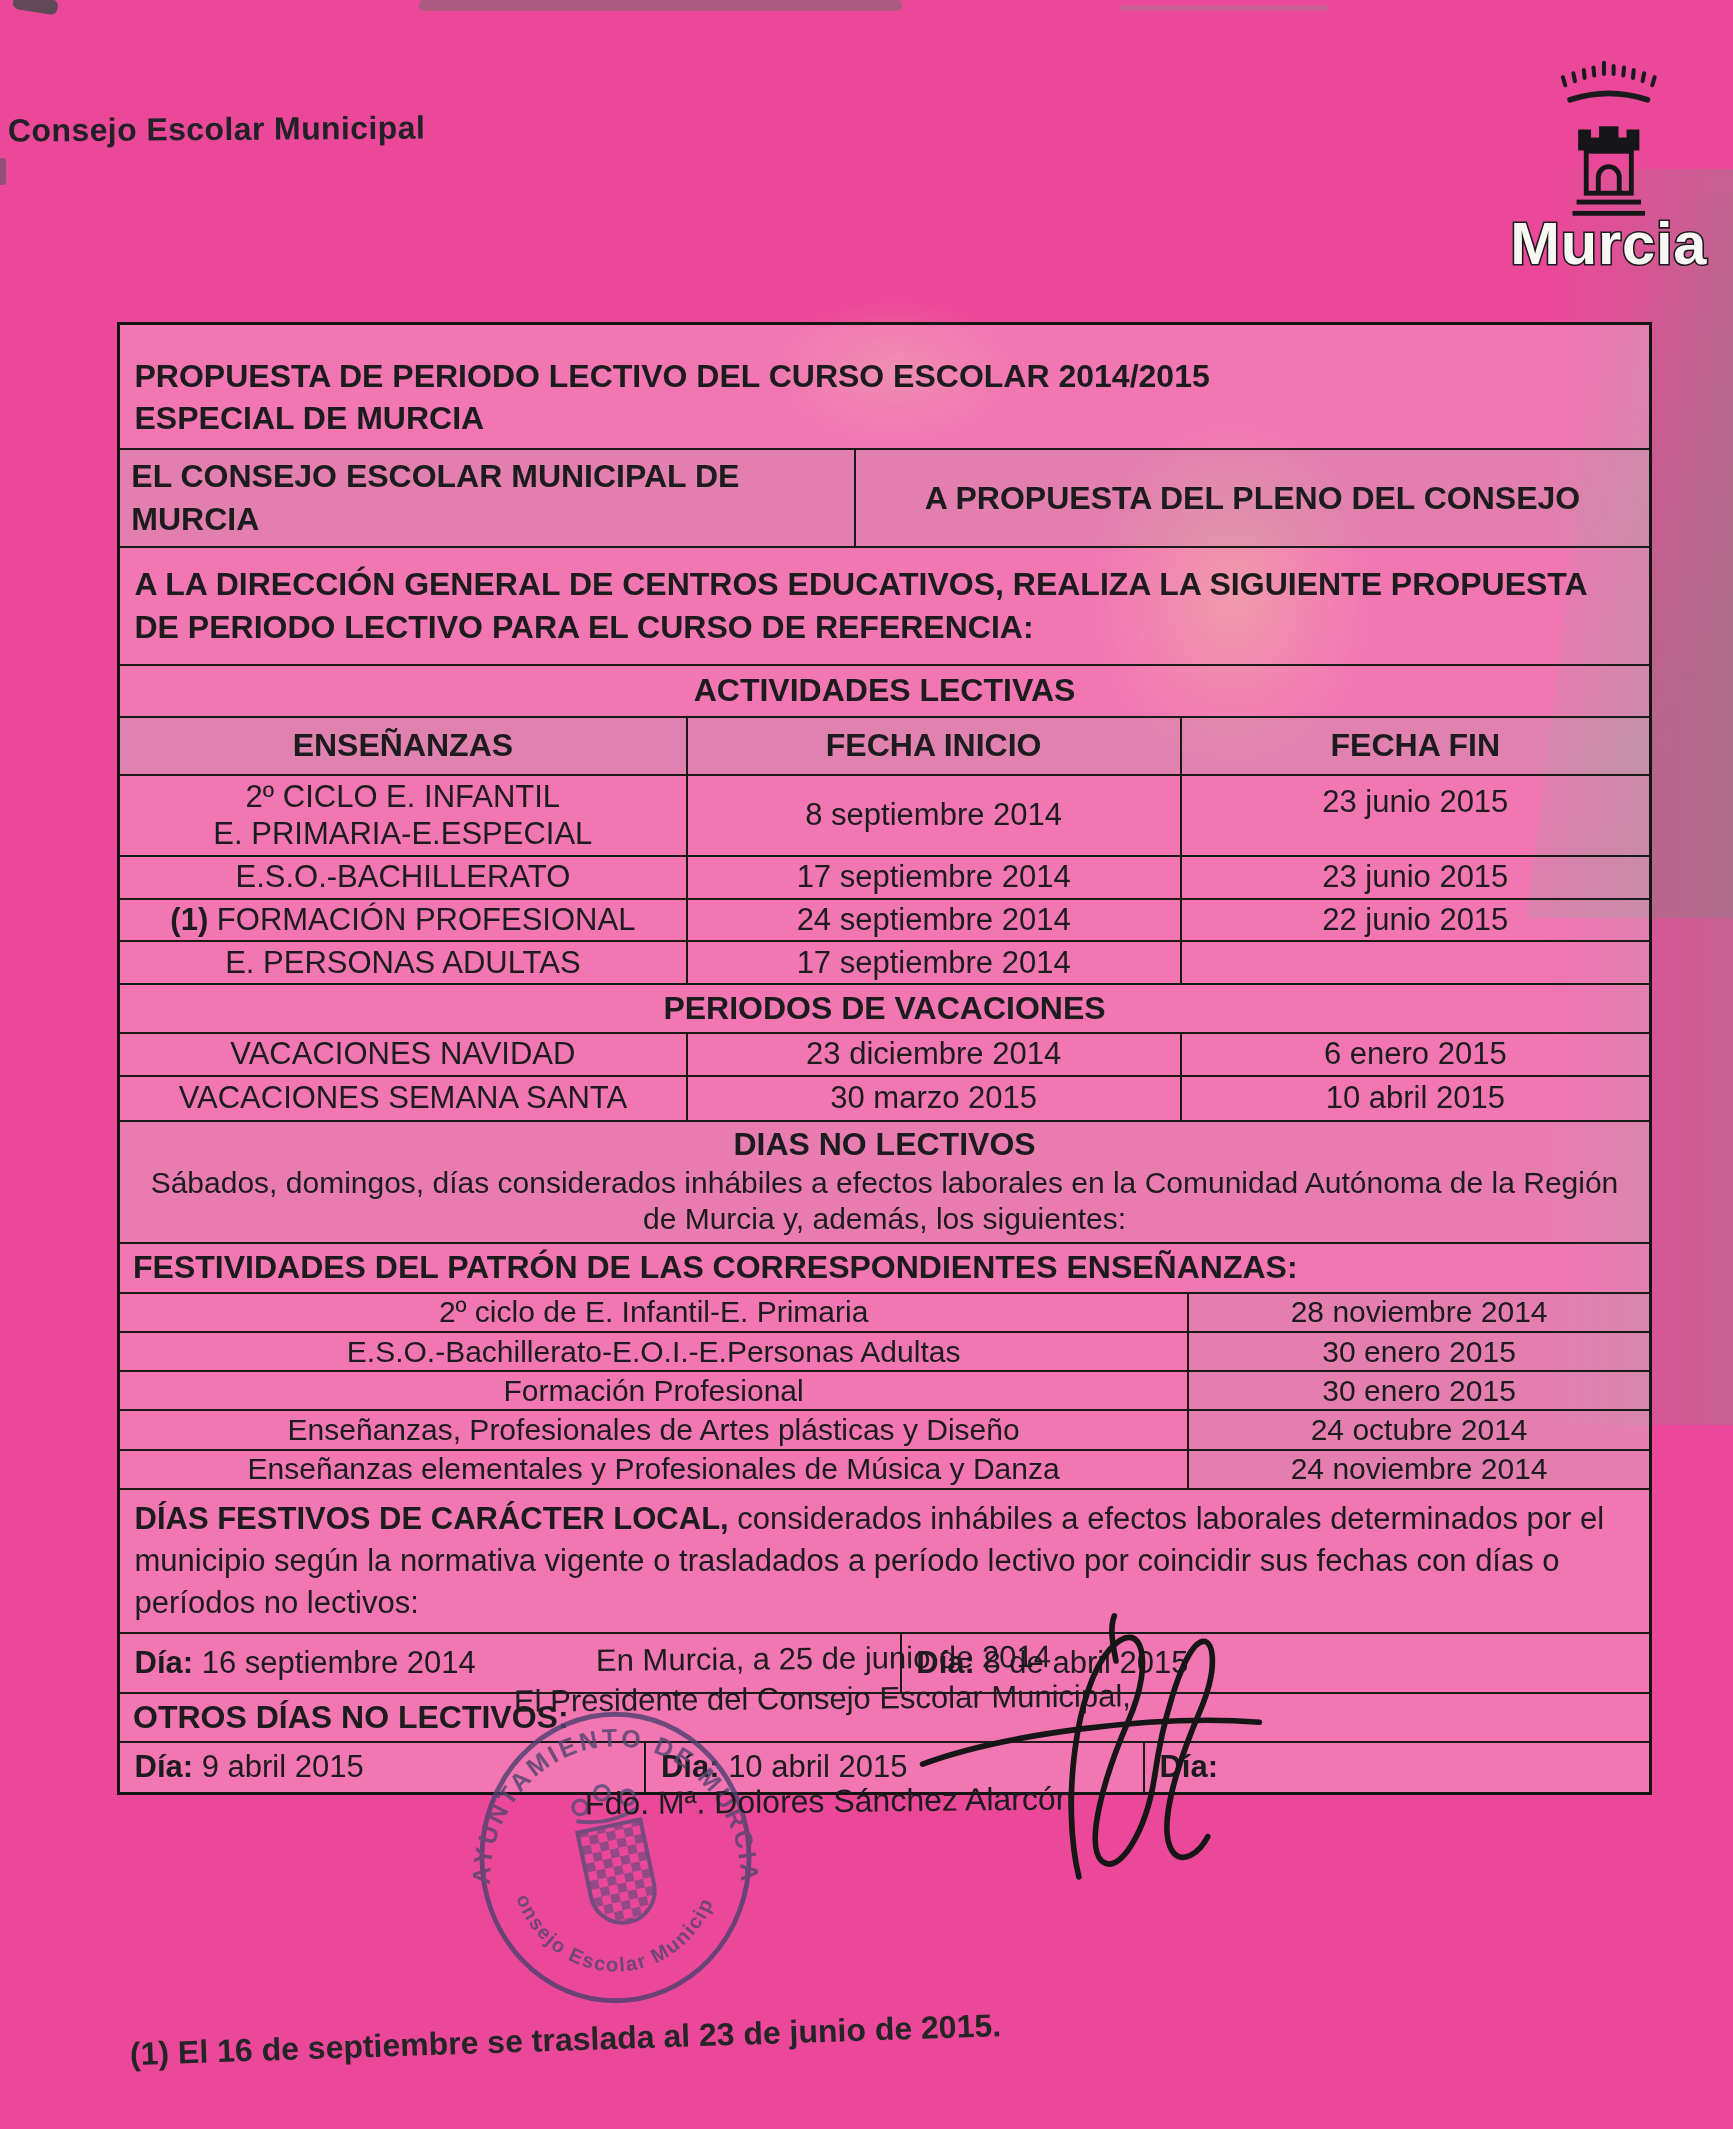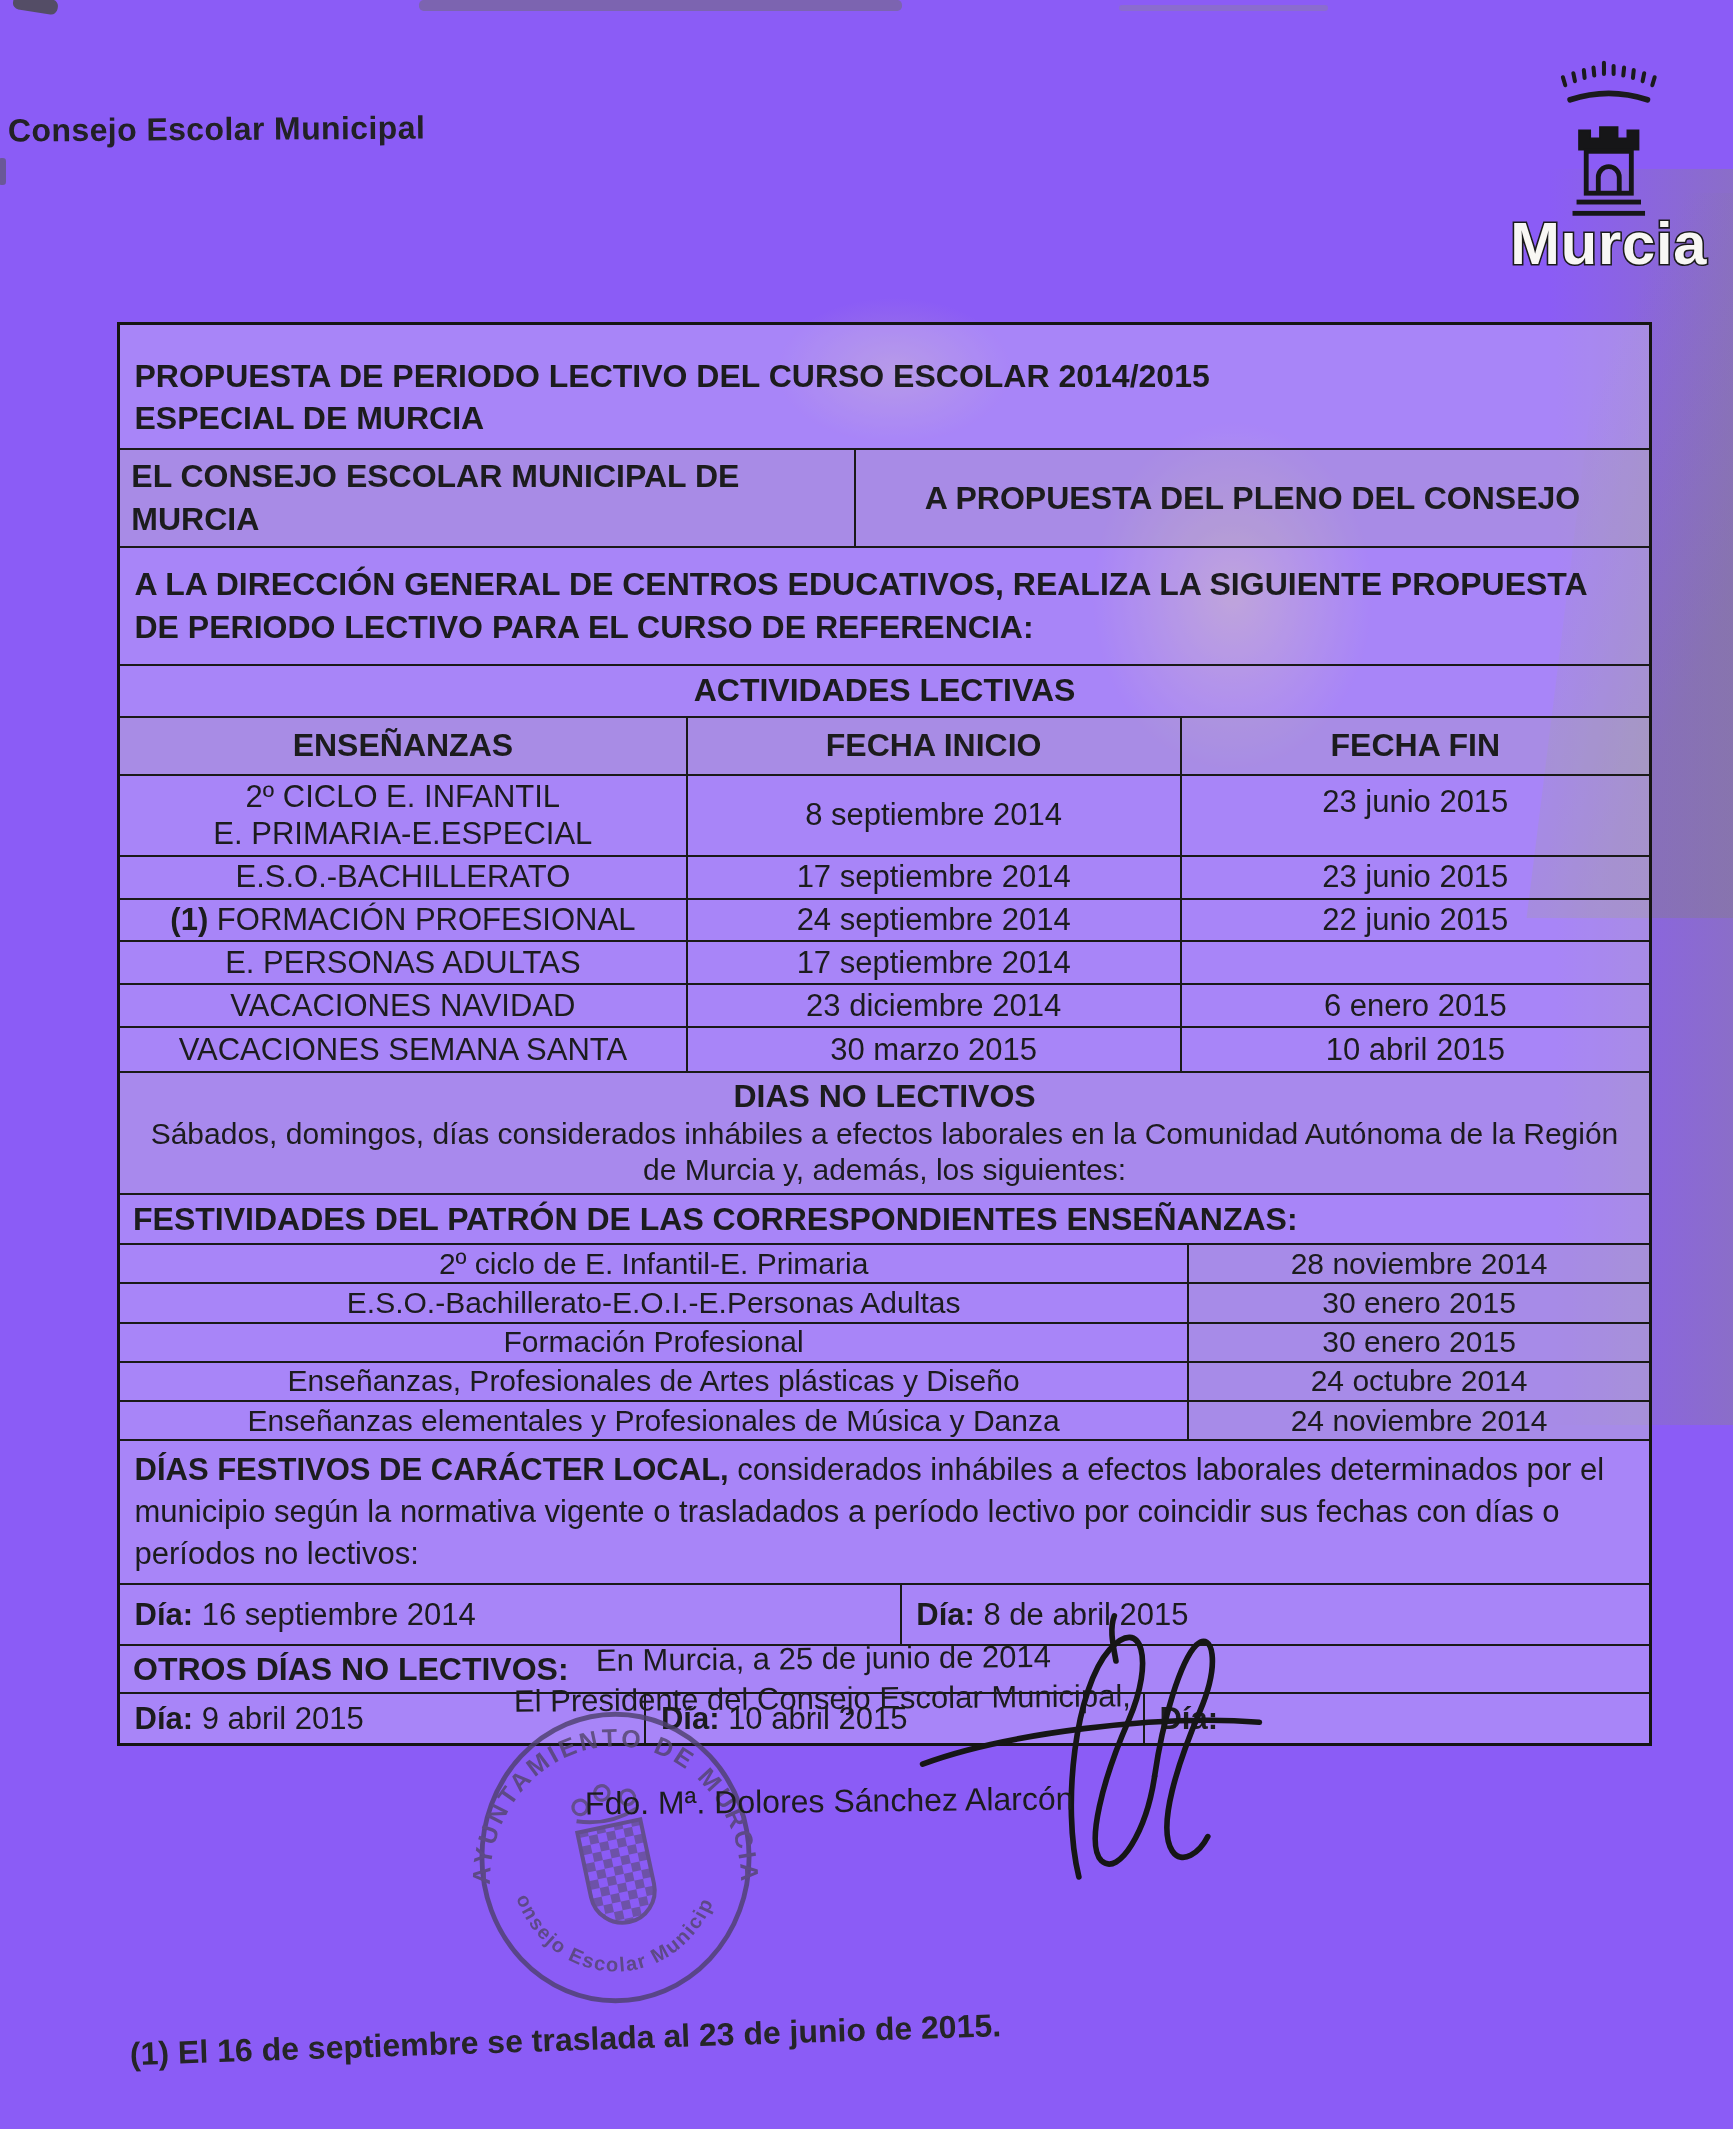--- a/index.html
+++ b/index.html
@@ -1,19 +1,19 @@
 <!DOCTYPE html>
 <html lang="es" style="font-size:13px"><head>
 <meta charset="utf-8">
 <style>
   html,body{margin:0;padding:0;background:#dddbd8;}
   .page{
     position:relative;
     width:1733px;height:2129px;
-    background:#8b5cf6;
+    background:#ec4899;
     overflow:hidden;
     font-family:"Liberation Sans", sans-serif;
     color:#1c1c1e;
   }
   
   .artifact{position:absolute;pointer-events:none;}
   .top-streak{left:419px;top:0;width:483px;height:10.5px;background:rgba(110,108,105,.5);border-radius:4.8px;}
   .top-streak2{left:1119px;top:4.8px;width:209px;height:6.4px;background:rgba(140,138,135,.35);border-radius:3.2px;}
   .corner-speck{left:13px;top:-3.2px;width:45px;height:14.5px;background:#4a4a4c;border-radius:6.4px;transform:rotate(9deg);opacity:.85;}
   .edge-speck{left:-2.4px;top:158px;width:8px;height:27px;background:#55555a;opacity:.6;border-radius:3.2px;}
@@ -187,20 +187,23 @@
       <div class="cell c-ini dt center">24 septiembre 2014</div>
       <div class="cell c-fin dt center">22 junio 2015</div>
     </div>
 
     <div class="row r-data">
       <div class="cell c-ens dt center">E. PERSONAS ADULTAS</div>
       <div class="cell c-ini dt center">17 septiembre 2014</div>
       <div class="cell c-fin dt center"></div>
     </div>
 
+    <div class="row">
+      <div class="cell r-section center" style="width:100%;min-height:43px">PERIODOS DE VACACIONES</div>
+    </div>
 
     <div class="row r-data" style="min-height:43px">
       <div class="cell c-ens dt center">VACACIONES NAVIDAD</div>
       <div class="cell c-ini dt center">23 diciembre 2014</div>
       <div class="cell c-fin dt center">6 enero 2015</div>
     </div>
 
     <div class="row r-data" style="min-height:45px">
       <div class="cell c-ens dt center">VACACIONES SEMANA SANTA</div>
       <div class="cell c-ini dt center">30 marzo 2015</div>

